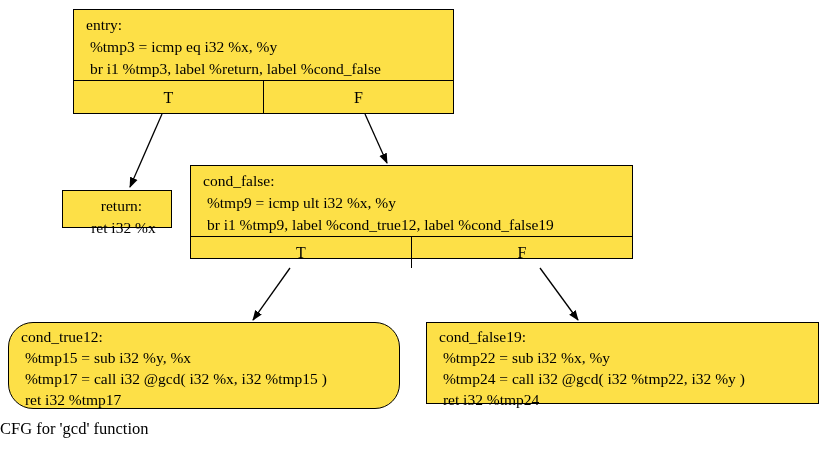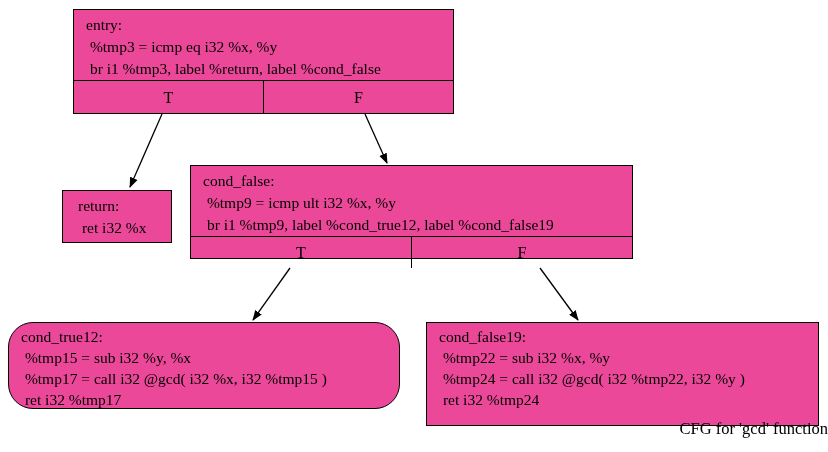--- a/index.html
+++ b/index.html
@@ -12,21 +12,21 @@
     width: 828px;
     height: 452px;
     background: #ffffff;
     font-family: "Liberation Serif", "DejaVu Serif", serif;
     color: #000000;
     overflow: hidden;
   }
   .node {
     position: absolute;
     border: 1.4px solid #000000;
-    background: #ec4899;
+    background: #fde047;
     box-sizing: border-box;
     display: flex;
     flex-direction: column;
   }
   .node-body {
     white-space: pre;
     font-size: 15.5px;
     line-height: 22px;
     padding: 4px 6px 0 12px;
     flex: 1;
@@ -46,40 +46,40 @@
     display: flex;
     align-items: center;
     justify-content: center;
     font-size: 16px;
   }
   .port.true {
     border-right: 1.4px solid #000000;
   }
   #entry       { left: 73px;  top: 9px;   width: 381px; height: 105px; }
   #entry .port-row { height: 33px; }
-  #return      { left: 62px;  top: 190px; width: 110px; height: 53px; }
+  #return      { left: 62px;  top: 190px; width: 110px; height: 38px; text-align: center; }
   #cond_false  { left: 190px; top: 165px; width: 443px; height: 94px; }
   #cond_true12 { left: 8px;   top: 322px; width: 392px; height: 87px; border-radius: 25px; }
-  #cond_false19{ left: 426px; top: 322px; width: 393px; height: 104px; }
+  #cond_false19{ left: 426px; top: 322px; width: 393px; height: 82px; }
   #edges {
     position: absolute;
     left: 0; top: 0;
     width: 828px; height: 452px;
     pointer-events: none;
   }
   #edges line {
     stroke: #000000;
     stroke-width: 1.3;
   }
   .caption {
     position: absolute;
     left: 0;
     top: 419px;
     width: 828px;
-    text-align: right;
+    text-align: left;
     font-size: 16.5px;
   }
 </style>
 </head>
 <body>
 
 <div id="canvas">
 
   <svg id="edges" viewBox="0 0 828 452" xmlns="http://www.w3.org/2000/svg">
     <defs>

